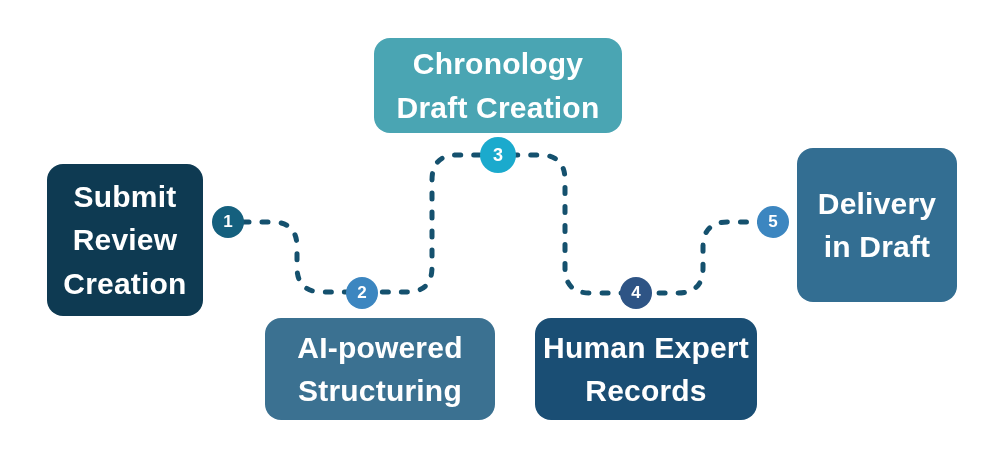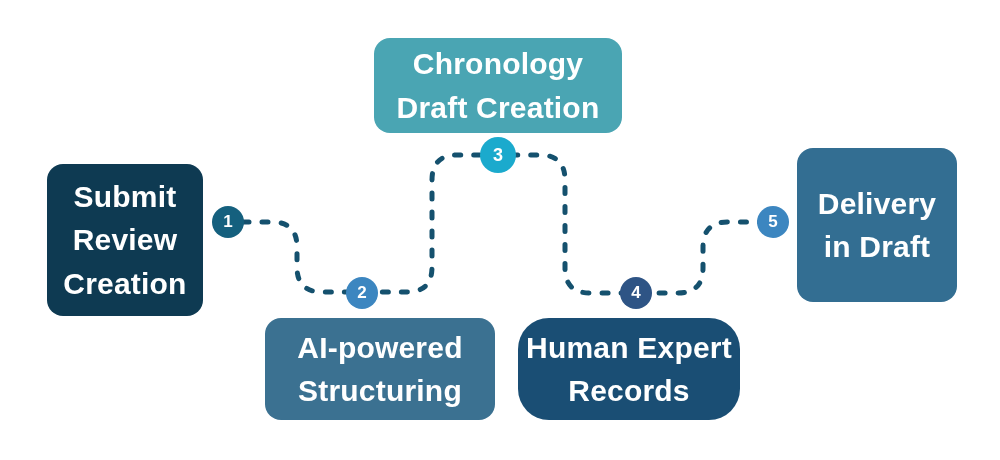--- a/index.html
+++ b/index.html
@@ -33,21 +33,21 @@
     color: #ffffff;
     font-weight: 700;
     font-size: 30px;
     line-height: 1.45;
     letter-spacing: 0.2px;
   }
   .step-box span { display: block; white-space: nowrap; }
   .box-1 { left: 47px;  top: 164px; width: 156px; height: 152px; }
   .box-2 { left: 239px; top: 318px; width: 230px; height: 102px; margin-left: 26px; }
   .box-3 { left: 374px; top: 38px;  width: 248px; height: 95px;  }
-  .box-4 { left: 518px; top: 318px; width: 222px; height: 102px; border-radius: 31px; }
+  .box-4 { left: 535px; top: 318px; width: 222px; height: 102px; }
   .box-5 { left: 797px; top: 148px; width: 160px; height: 154px; }
   .step-circle {
     position: absolute;
     width: 32px;
     height: 32px;
     border-radius: 50%;
     display: flex;
     align-items: center;
     justify-content: center;
     color: #ffffff;

